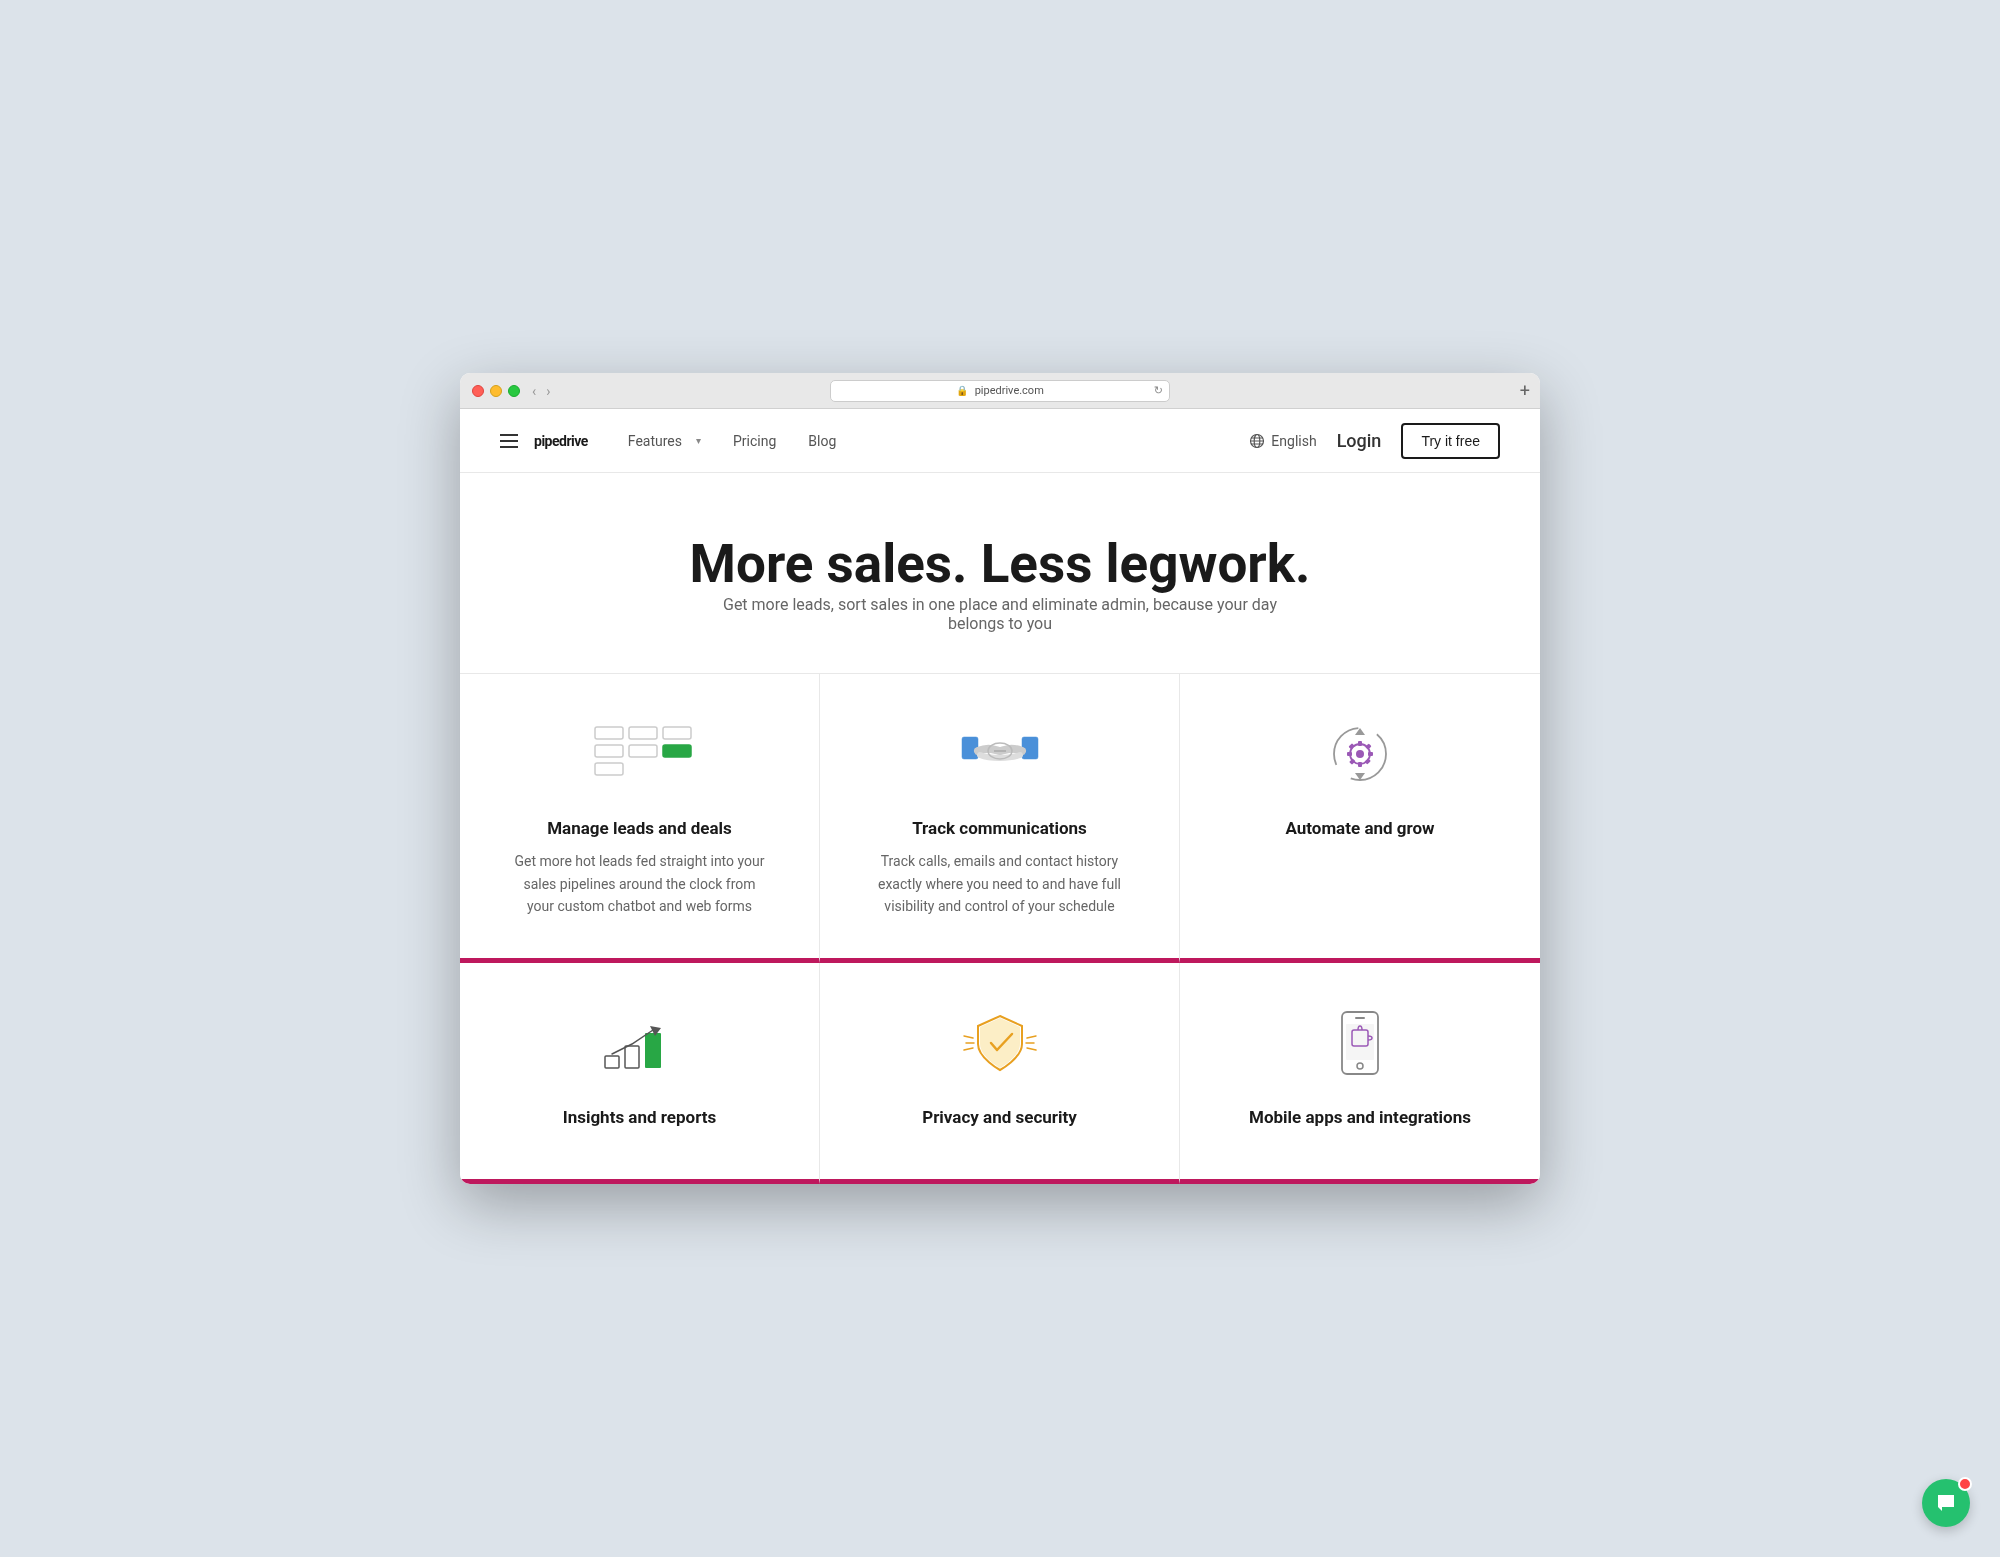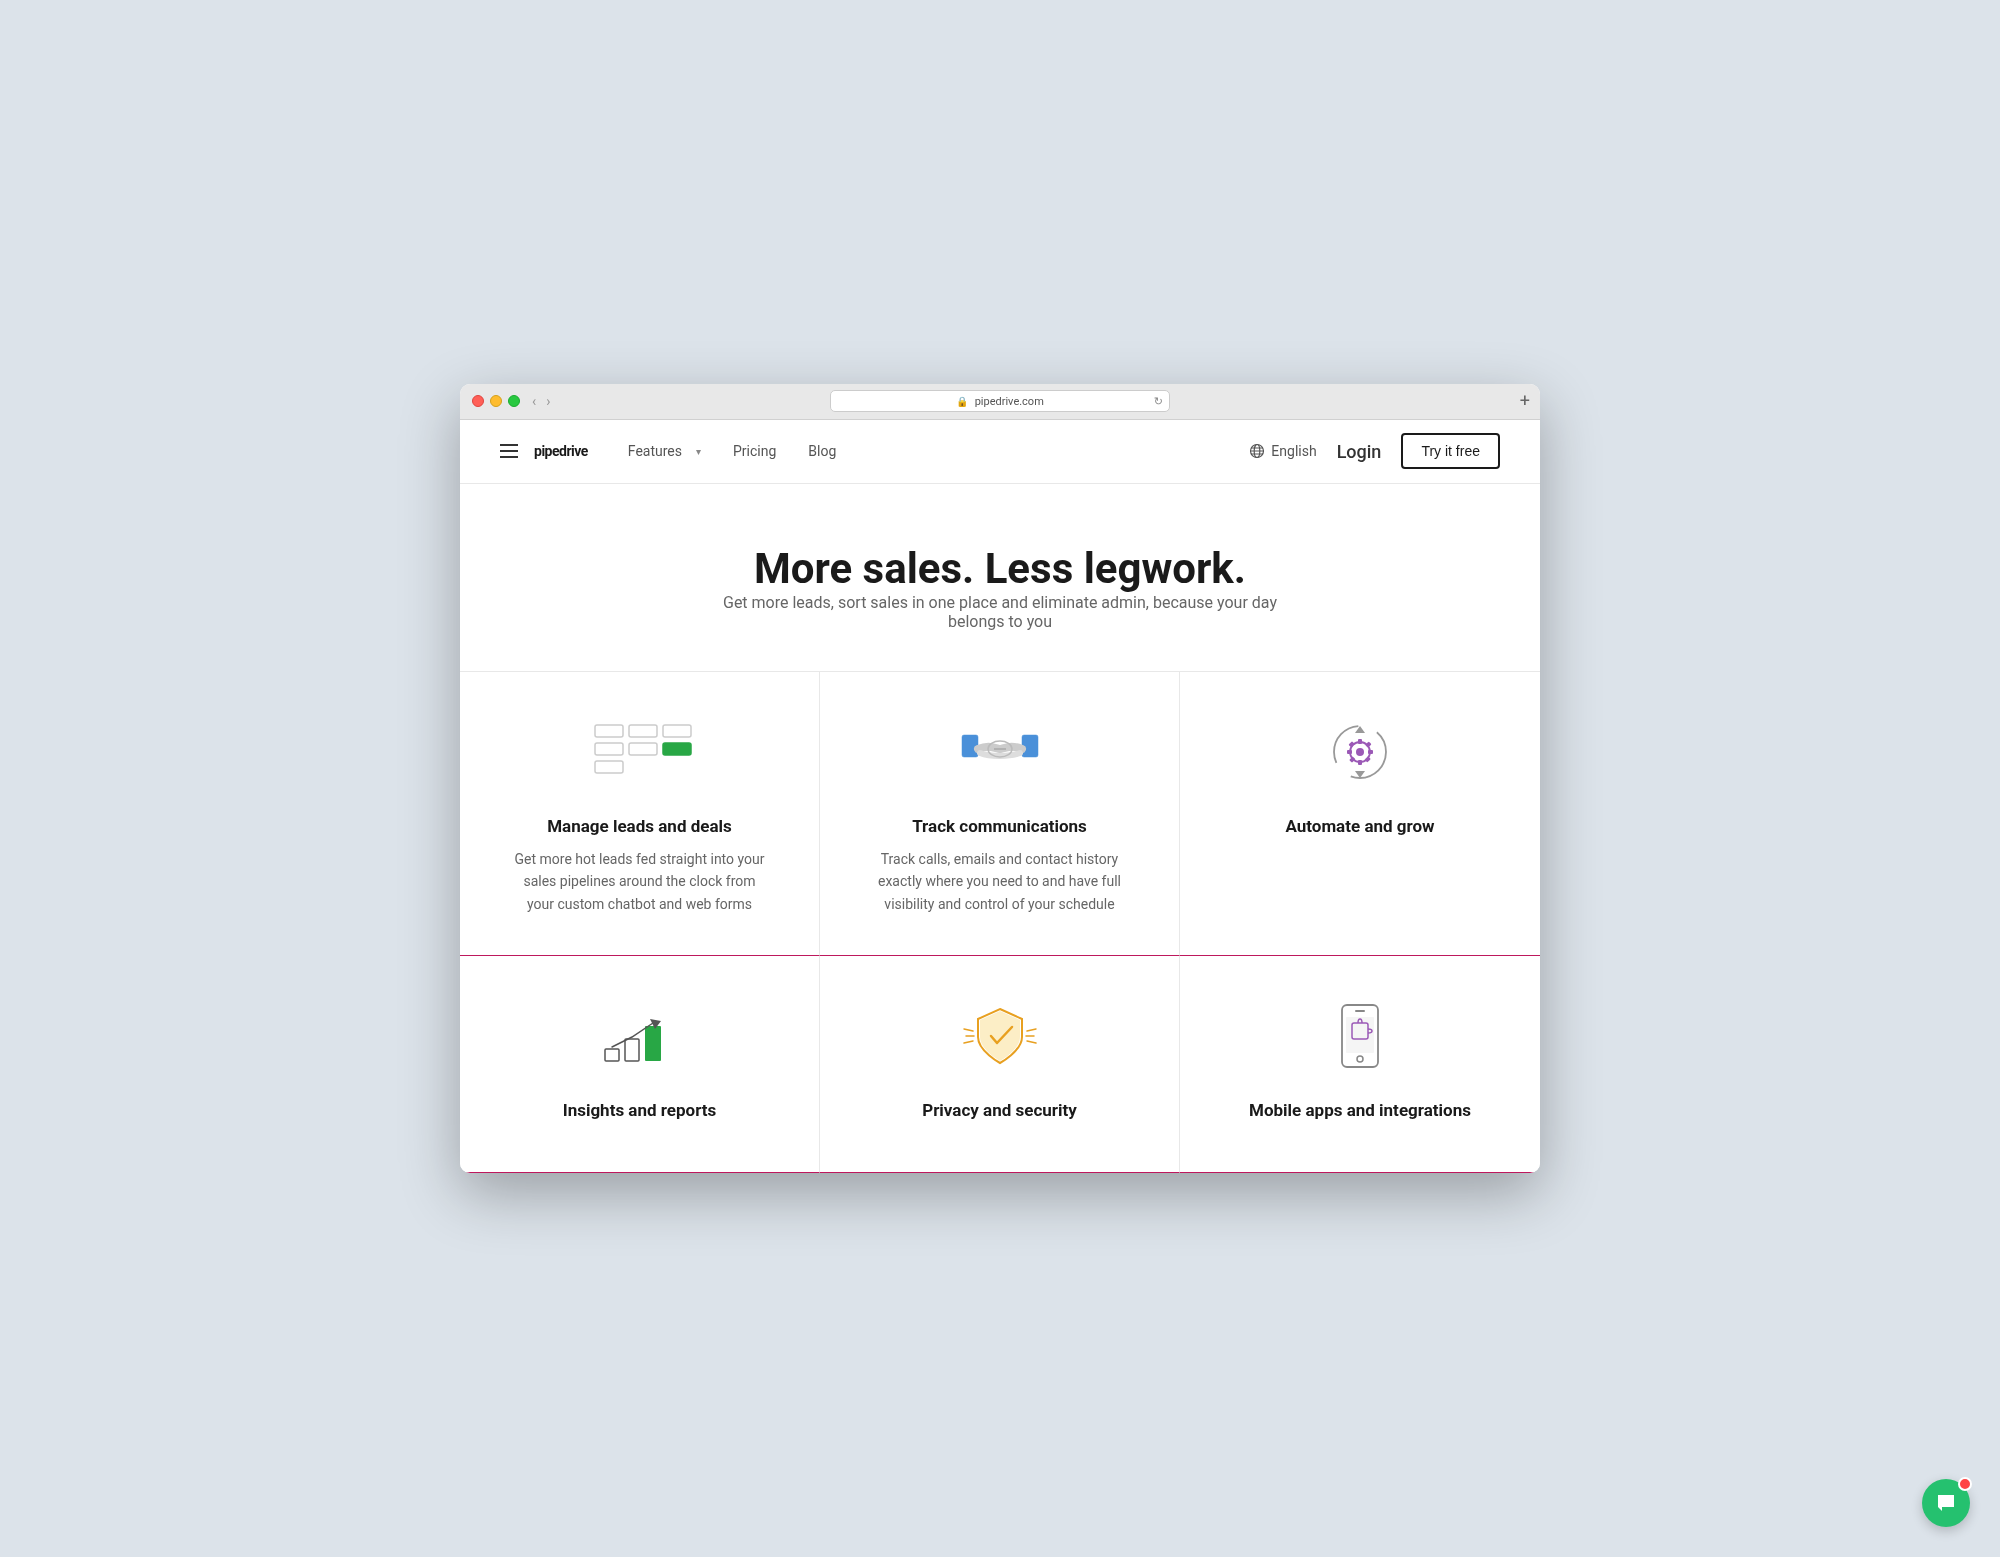--- a/index.html
+++ b/index.html
@@ -190,42 +190,42 @@
       background: transparent;
       white-space: nowrap;
     }
 
     
     .hero {
       text-align: center;
       padding: 60px 40px 40px;
     }
     .hero-title {
-      font-size: 42px;
+      font-size: 53px;
       font-weight: 700;
       color: #1a1a1a;
     }
     .hero-subtitle {
       font-size: 16px;
       color: #666;
       max-width: 560px;
       margin: 0 auto;
     }
 
     
     .features-grid {
       display: grid;
       grid-template-columns: 1fr 1fr 1fr;
       border-top: 1px solid #e8e8e8;
     }
 
     .feature-card {
       padding: 40px 32px;
       border-right: 1px solid #e8e8e8;
-      border-bottom: 1px solid #be185d;
+      border-bottom: 5px solid #be185d;
       text-align: center;
     }
     .feature-card:nth-child(3),
     .feature-card:nth-child(6) {
       border-right: none;
     }
 
     .feature-icon {
       height: 80px;
       display: flex;

